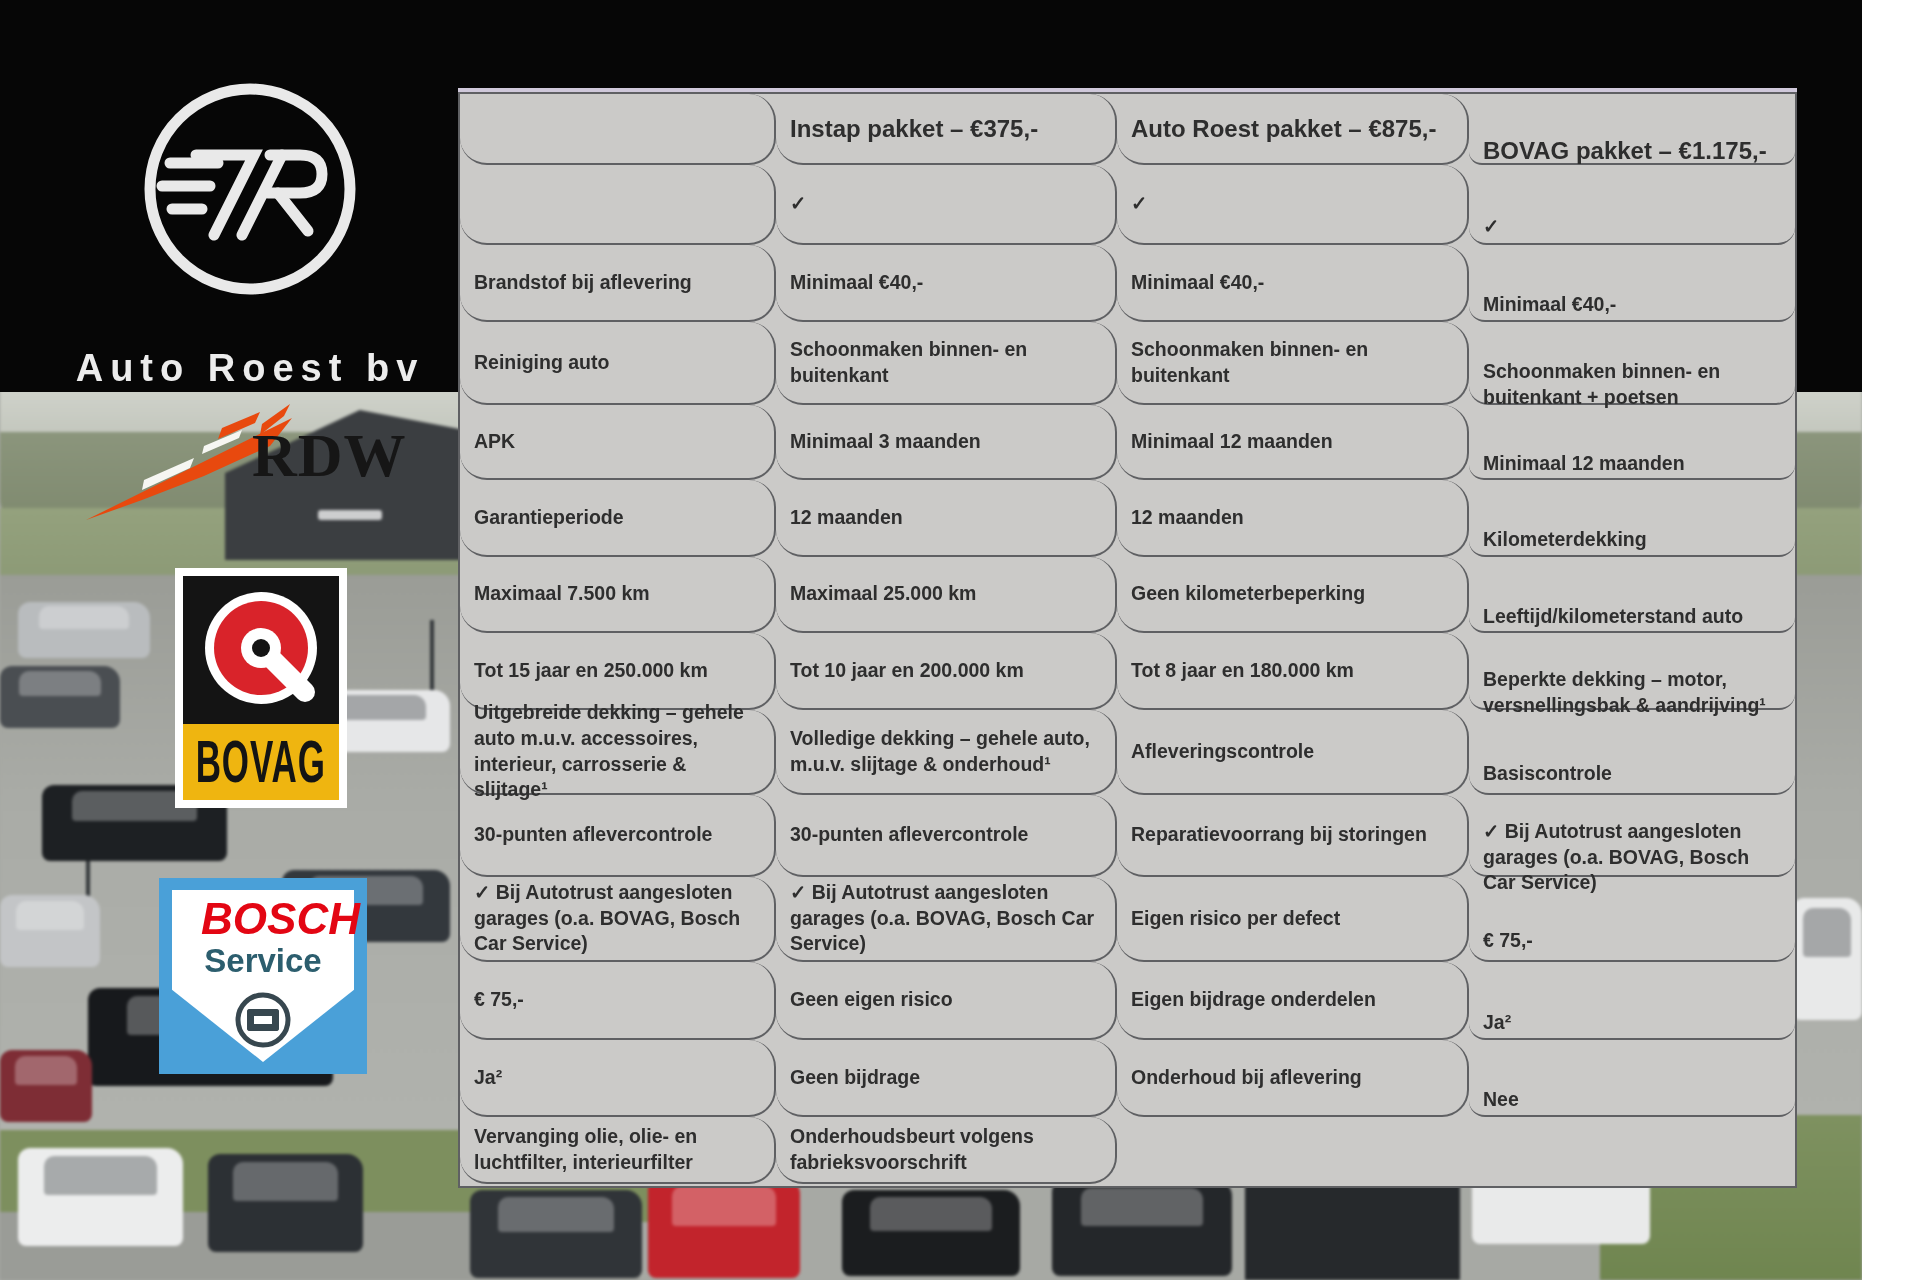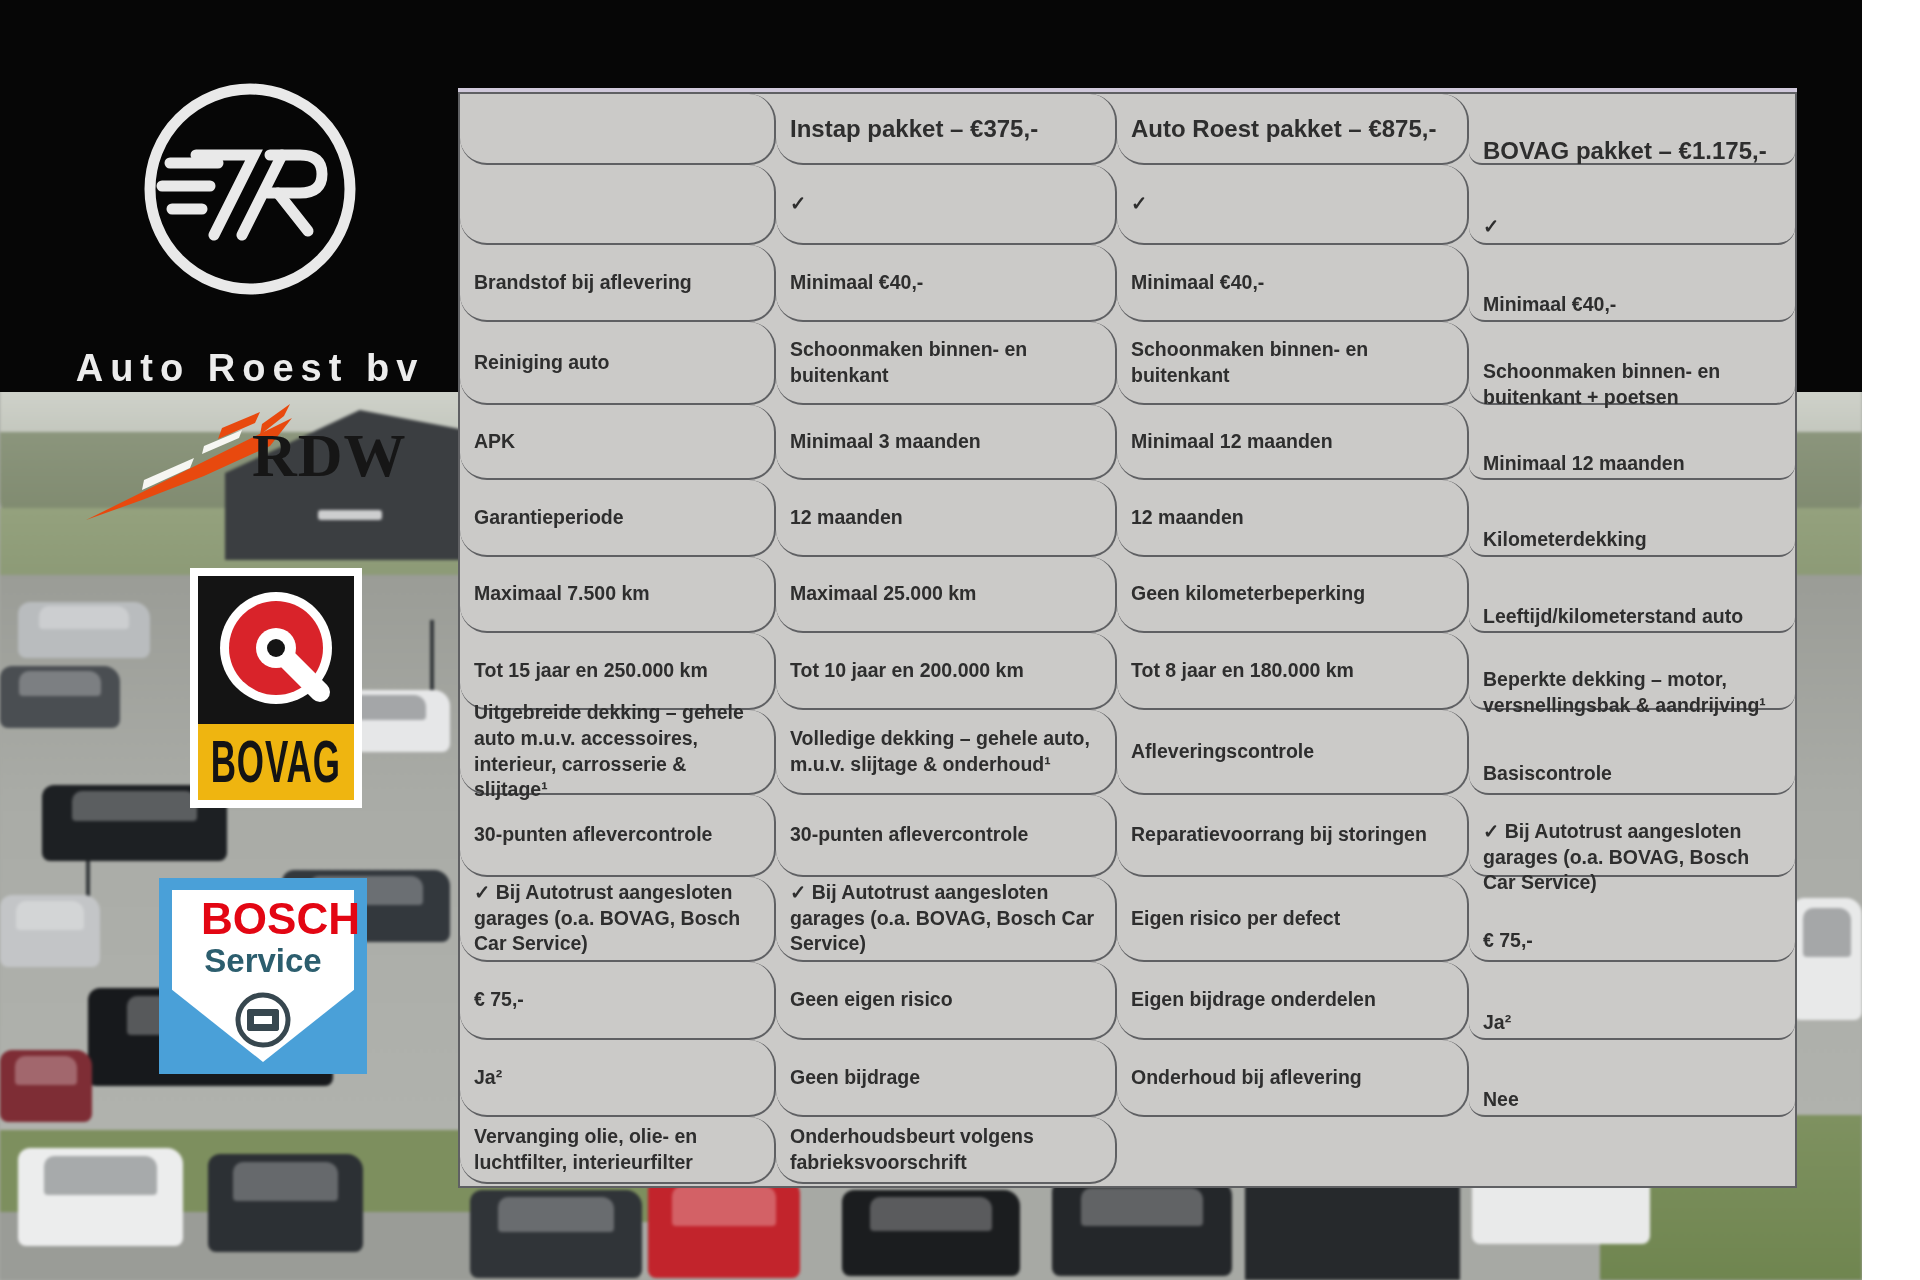--- a/index.html
+++ b/index.html
@@ -33,31 +33,31 @@
   .car::before{content:"";position:absolute;left:16%;right:16%;top:8%;height:40%;
                background:rgba(255,255,255,.28);border-radius:10px 12px 4px 4px;}
   .car.light::before{background:rgba(40,45,50,.35);}
 
   
   .rdw{position:absolute;left:84px;top:402px;width:310px;height:122px;}
   .rdw-text{position:absolute;left:168px;top:18px;font-family:"Liberation Serif",serif;
             font-size:62px;font-weight:bold;color:#161616;letter-spacing:1px;}
   .rdw-wing{position:absolute;left:0;top:0;width:210px;height:122px;}
 
-  .bovag{position:absolute;left:175px;top:568px;width:172px;height:240px;background:#ffffff;box-sizing:border-box;padding:8px;margin-left:15px;}
+  .bovag{position:absolute;left:175px;top:568px;width:172px;height:240px;background:#ffffff;box-sizing:border-box;padding:8px;}
   .bovag-mark{width:156px;height:148px;background:#141414;display:block;}
   .bovag-text{width:156px;height:76px;background:var(--bovag-yellow,#efb510);display:flex;align-items:center;justify-content:center;}
   .bovag-text span{display:inline-block;font-size:38px;font-weight:bold;color:#141414;
                    letter-spacing:1px;transform:scale(.92,1.55);transform-origin:center;}
 
   .bosch{position:absolute;left:159px;top:878px;width:208px;height:196px;background:var(--bosch-blue,#4aa0d8);}
   .bosch-shield{position:absolute;left:13px;top:12px;width:182px;height:172px;background:#ffffff;
                 clip-path:polygon(0 0,100% 0,100% 58%,50% 100%,0 58%);}
   .bosch-line1{position:absolute;left:0;top:16px;width:243px;text-align:center;
-               font-size:44px;font-weight:bold;color:var(--bosch-red,#e30613);letter-spacing:0px;}
+               font-size:44px;font-weight:bold;color:var(--bosch-red,#e30613);letter-spacing:0px;font-style:italic;}
   .bosch-line2{position:absolute;left:0;top:64px;width:208px;text-align:center;
                font-size:33px;font-weight:bold;color:var(--bosch-teal,#2c5e6e);}
   .bosch-emblem{position:absolute;left:74px;top:112px;width:60px;height:60px;}
 
   
   .table-wrap{position:absolute;left:458px;top:92px;width:1339px;height:1096px;
               background:var(--table-bg,#cbcac8);
               border:2px solid var(--table-border,#5f6063);box-sizing:border-box;
               display:grid;
               grid-template-columns:316px 341px 352px 326px;

